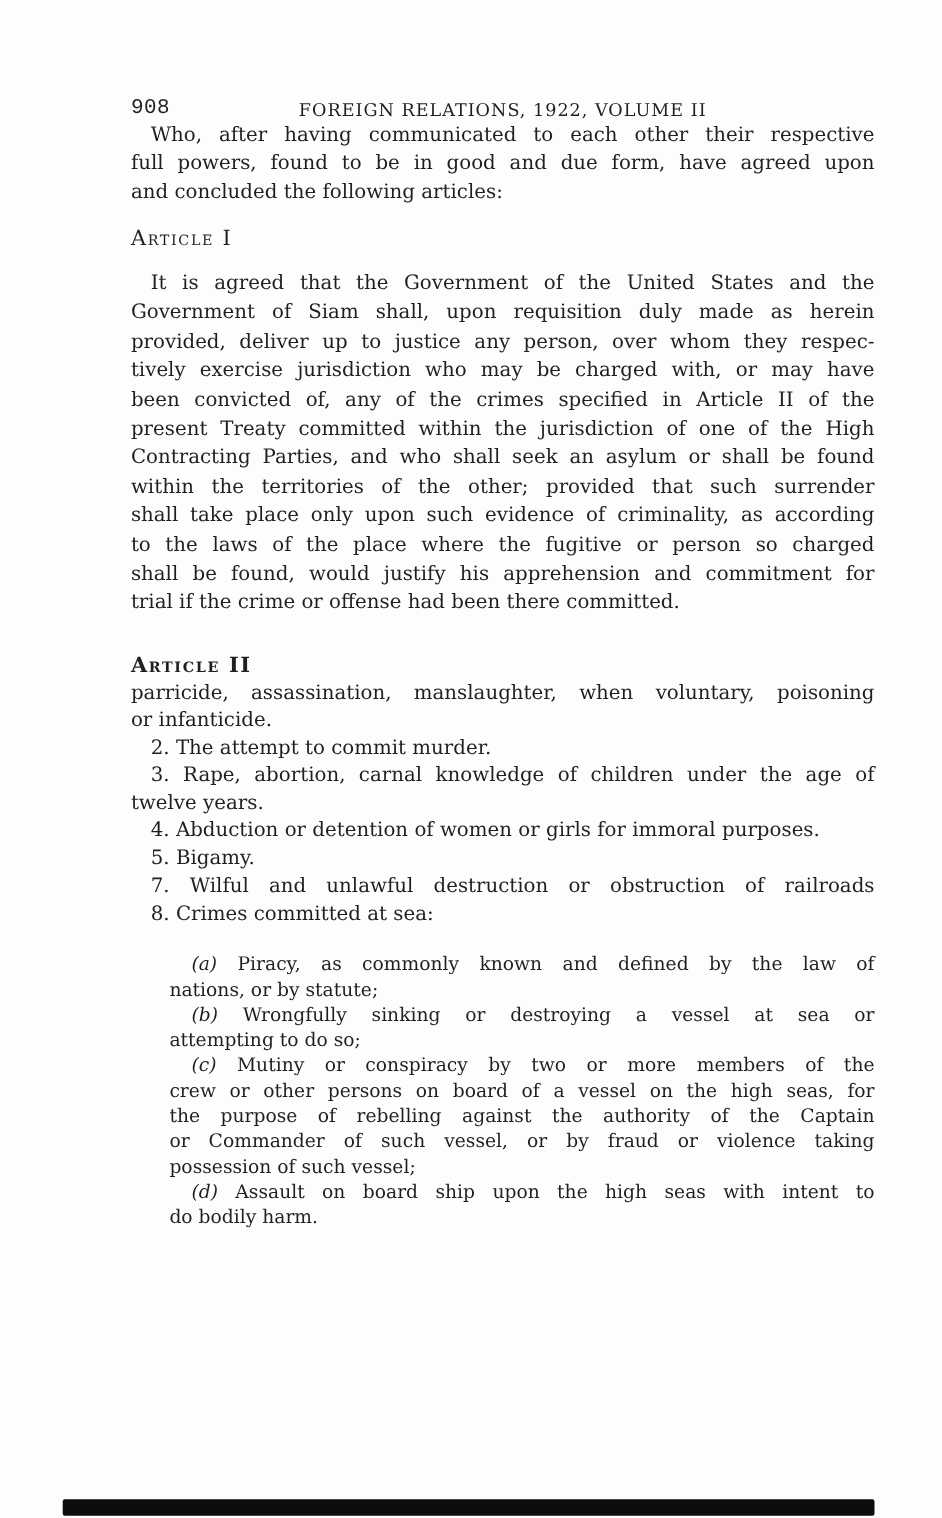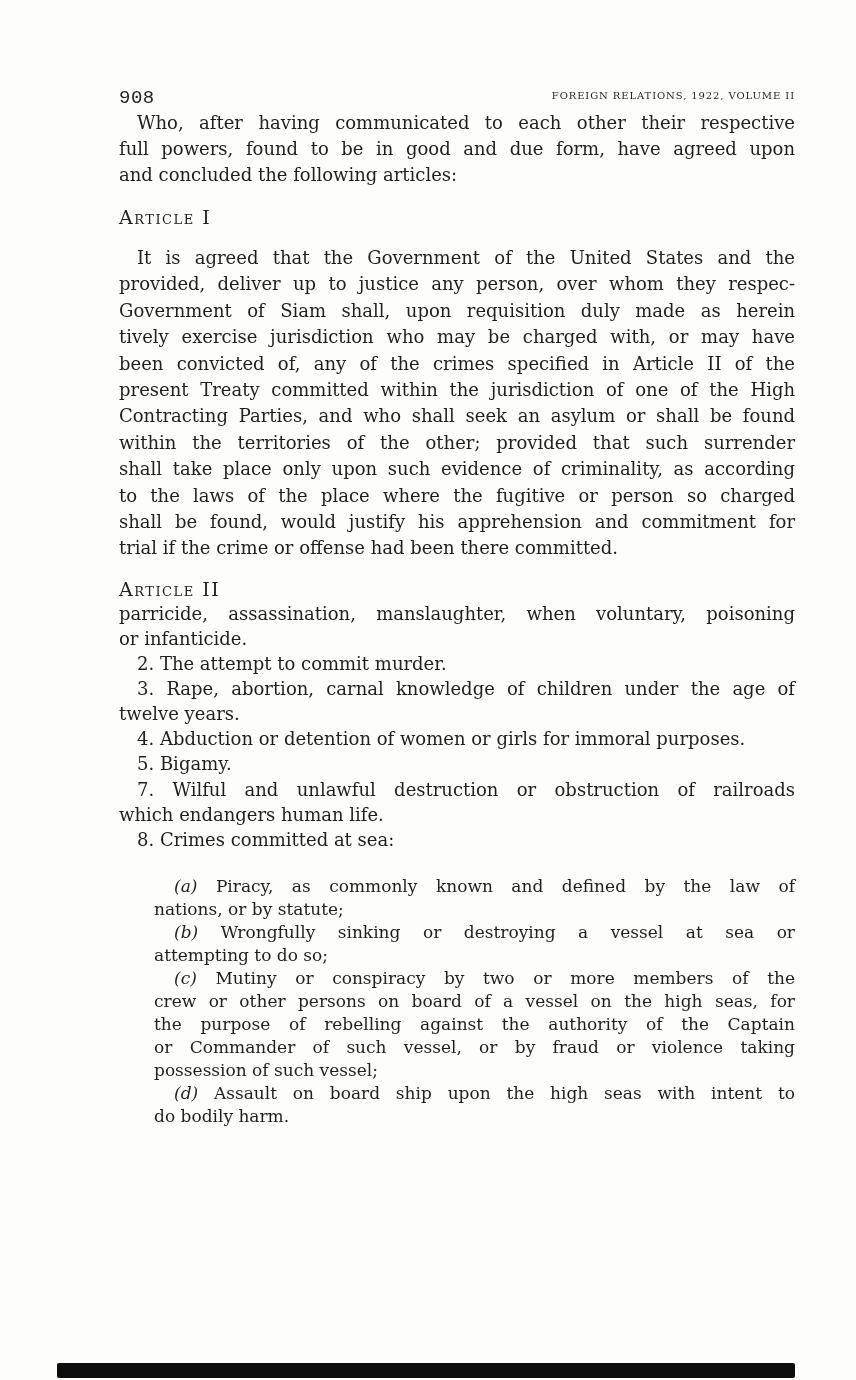--- a/index.html
+++ b/index.html
@@ -13,41 +13,41 @@
   }
   .page { position: absolute; inset: 0; }
   .content { position: absolute; left: 119px; top: 86px; width: 676px; }
 
   .pagehead { position: relative; height: 24px; }
   .pagenum {
     position: absolute; left: 0; top: 1px;
     font-size: 19px; letter-spacing: 0.5px; font-family: Liberation Mono, monospace;
   }
   .runhead {
-    text-align: right;
-    font-size: 10px; letter-spacing: 0.9px;
+    text-align: center;
+    font-size: 16px; letter-spacing: 0.9px;
     padding-top: 4px;
     white-space: nowrap;
   }
 
   .tline { text-align: justify; text-align-last: justify; }
   .tline.last { text-align-last: left; }
   .indent > .tline.first { text-indent: 18px; }
 
   .para { font-size: 18px; }
   .preamble   { line-height: 26px; }
   .art-heading {
     margin: 17px 0 0 0; padding: 0;
     text-align: left;
     font-variant: small-caps;
     font-weight: normal;
     font-size: 19px; letter-spacing: 1.5px;
     line-height: 24px;
   }
-  .art-heading.art2 { margin-top: 15px; }
+  .art-heading.art2 { margin-top: 31px; font-weight: bold; }
   .art1-body  { margin-top: 16px; line-height: 26.4px; }
   .art2-intro { margin-top: 16px; line-height: 25.2px; }
 
   .items { font-size: 18px; line-height: 25.1px; }
 
   .subitems {
     margin-top: 23px;
     margin-left: 35px;
     font-size: 17px;
     line-height: 23px;
@@ -76,22 +76,22 @@
     <div class="para preamble indent">
         <div class="tline first">Who, after having communicated to each other their respective</div>
         <div class="tline">full powers, found to be in good and due form, have agreed upon</div>
         <div class="tline last">and concluded the following articles:</div>
       </div>
 
     <h2 class="art-heading">Article I</h2>
 
     <div class="para art1-body indent">
         <div class="tline first">It is agreed that the Government of the United States and the</div>
+        <div class="tline">Government of Siam shall, upon requisition duly made as herein</div>
         <div class="tline">provided, deliver up to justice any person, over whom they respec-</div>
-        <div class="tline">Government of Siam shall, upon requisition duly made as herein</div>
         <div class="tline">tively exercise jurisdiction who may be charged with, or may have</div>
         <div class="tline">been convicted of, any of the crimes specified in Article II of the</div>
         <div class="tline">present Treaty committed within the jurisdiction of one of the High</div>
         <div class="tline">Contracting Parties, and who shall seek an asylum or shall be found</div>
         <div class="tline">within the territories of the other; provided that such surrender</div>
         <div class="tline">shall take place only upon such evidence of criminality, as according</div>
         <div class="tline">to the laws of the place where the fugitive or person so charged</div>
         <div class="tline">shall be found, would justify his apprehension and commitment for</div>
         <div class="tline last">trial if the crime or offense had been there committed.</div>
       </div>
@@ -112,21 +112,20 @@
           <div class="tline last">twelve years.</div>
         </div>
         <div class="item indent">
           <div class="tline first last">4. Abduction or detention of women or girls for immoral purposes.</div>
         </div>
         <div class="item indent">
           <div class="tline first last">5. Bigamy.</div>
         </div>
         <div class="item indent">
           <div class="tline first">7. Wilful and unlawful destruction or obstruction of railroads</div>
-          <div class="tline last">which endangers human life.</div>
         </div>
         <div class="item indent">
           <div class="tline first last">8. Crimes committed at sea:</div>
         </div>
       </div>
 
     <div class="subitems">
         <div class="subitem">
           <div class="tline first"><i>(a)</i> Piracy, as commonly known and defined by the law of</div>
           <div class="tline last">nations, or by statute;</div>

